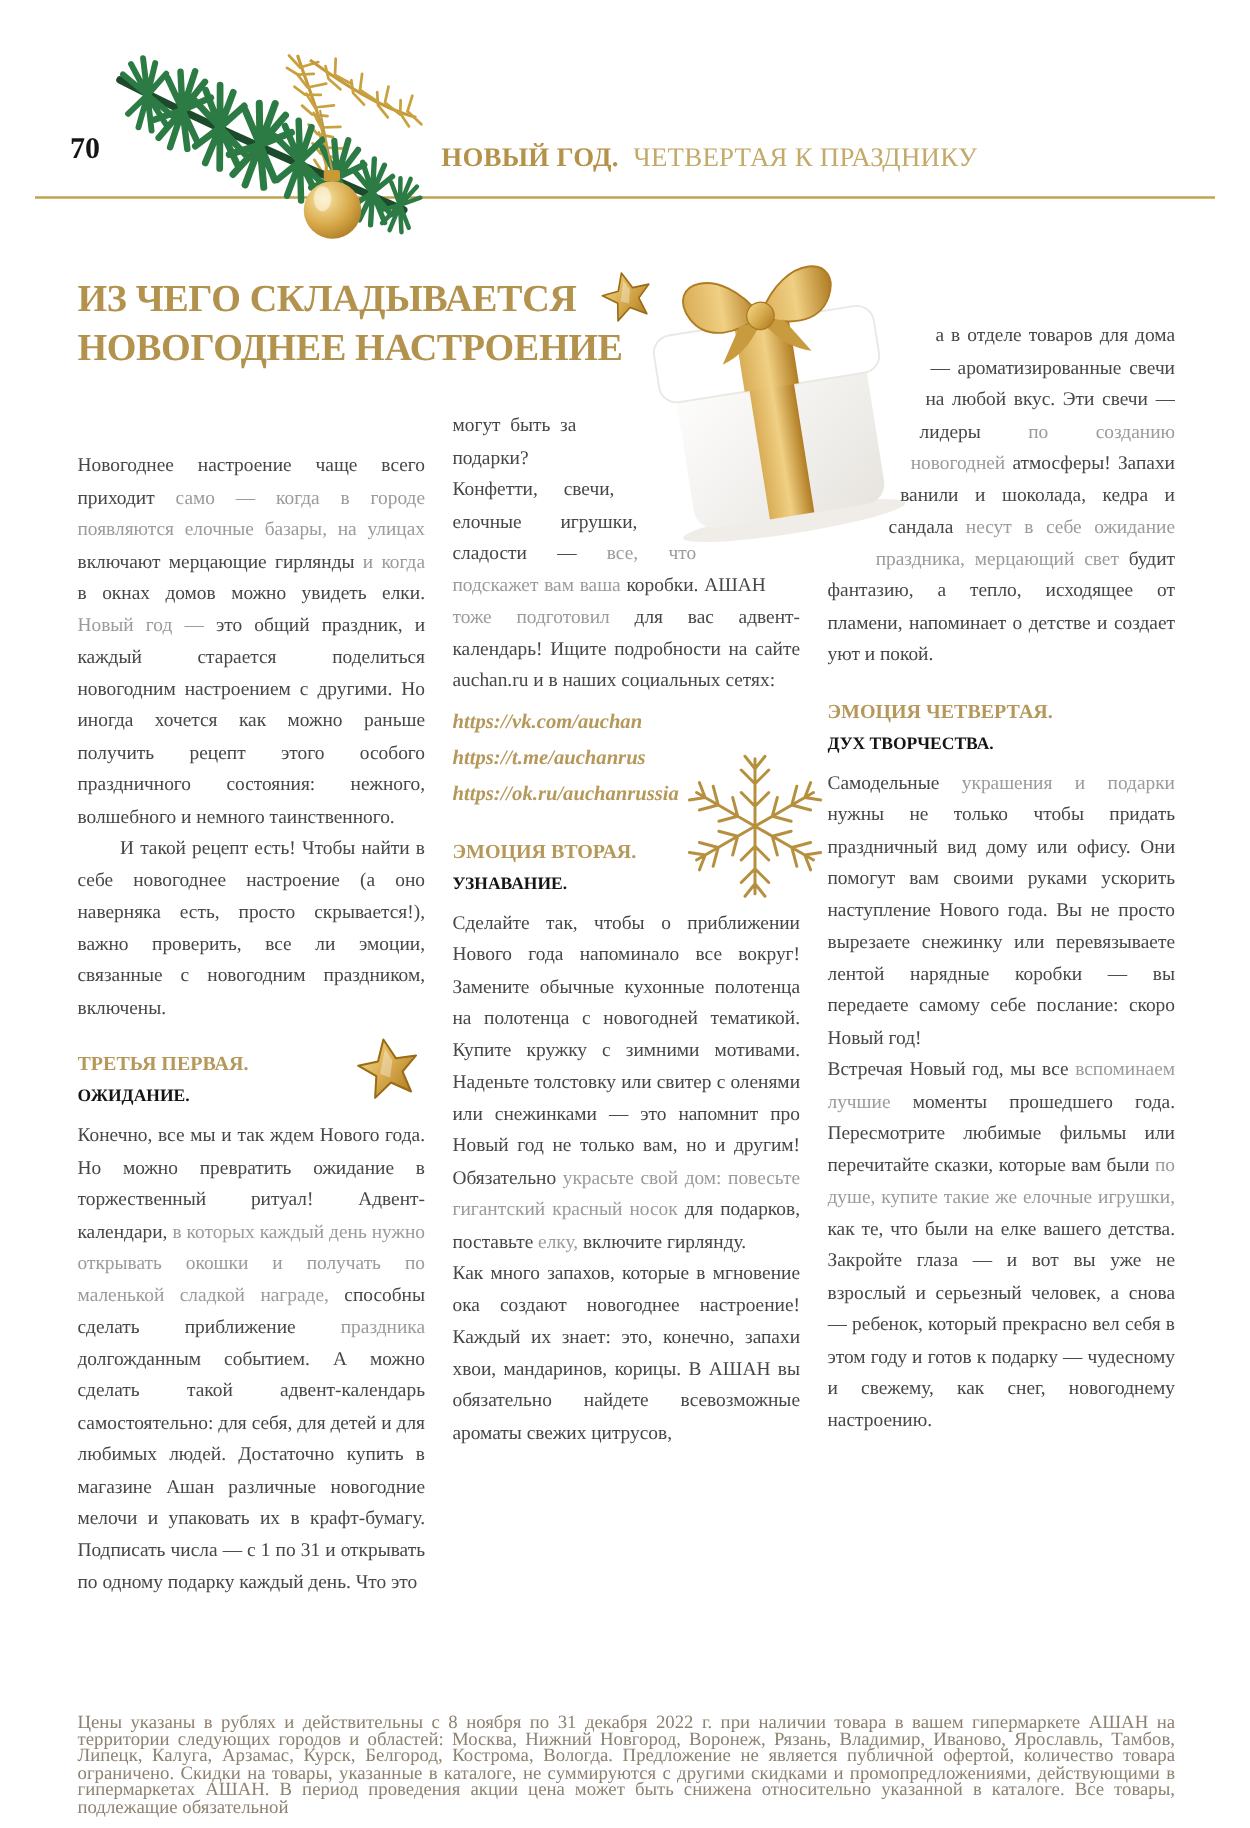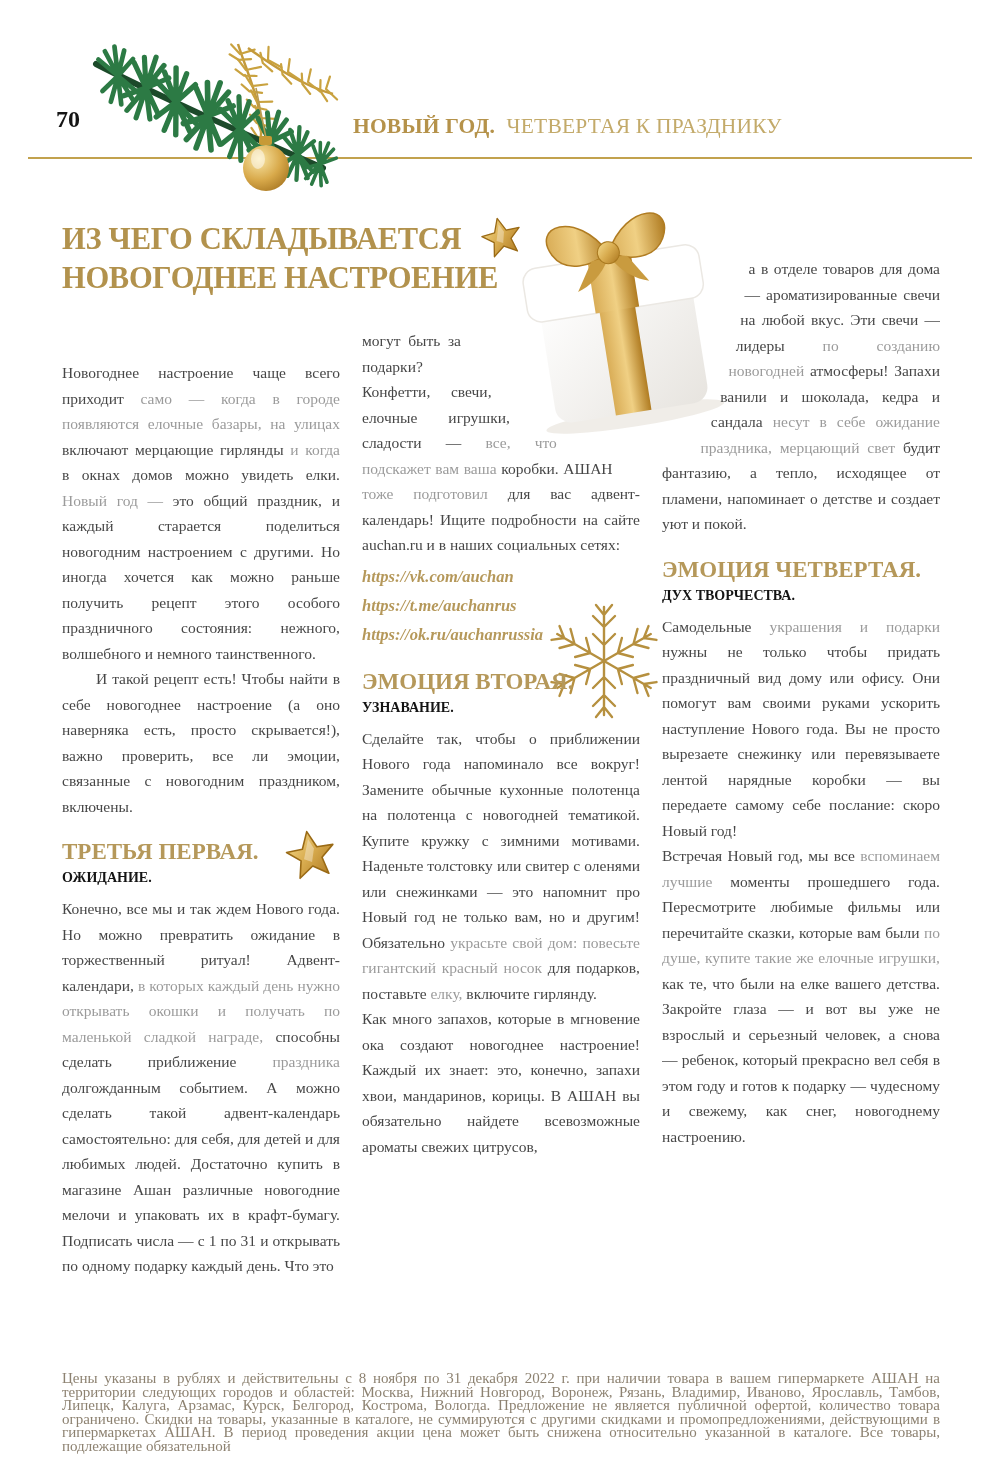--- a/index.html
+++ b/index.html
@@ -21,21 +21,21 @@
   .col-2{left:362px;top:328px;height:1030px;}
   .col-3{left:662px;top:256px;height:1104px;}
   .col p{margin:0;}
   .col p.indent{text-indent:34px;}
   .muted{color:#9b9b9b;}
   .float-gift-right{float:right;width:190px;height:140px;
      shape-outside:polygon(10% 0%,100% 0%,100% 93%,68% 75%,34% 50%,18% 19%);shape-margin:8px;}
   .float-gift-left{float:left;width:112px;height:200px;
      shape-outside:polygon(0% 0%,70% 0%,60% 35%,50% 55%,37% 75%,19% 100%,0% 100%);shape-margin:8px;}
   .section-head{position:relative;margin-top:20px;text-align:left;}
-  .kicker{font-size:23px;font-weight:bold;color:#b5985a;line-height:25px;}
+  .kicker{font-size:16px;font-weight:bold;color:#b5985a;line-height:25px;}
   .sec-title{font-size:14px;font-weight:800;color:#141414;line-height:27px;margin-bottom:5px;}
   .links{margin-top:4px;text-align:left;}
   .links a{display:block;font-style:italic;font-weight:bold;color:#b5985a;font-size:16.5px;
            line-height:29px;text-decoration:none;}
   .head-star{position:absolute;}
   .footer{position:absolute;left:62px;width:878px;top:1372px;font-size:15px;line-height:13.6px;
           color:#8d8271;text-align:justify;z-index:2;}
 </style>
 </head>
 <body>

